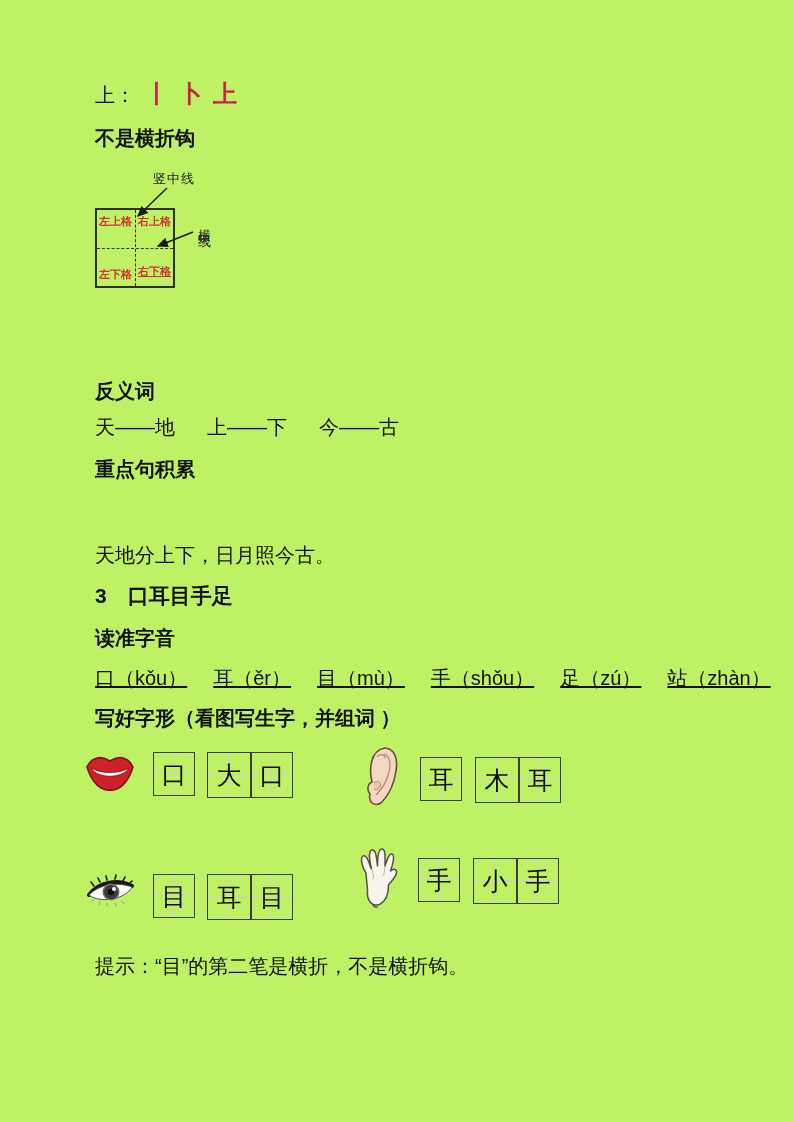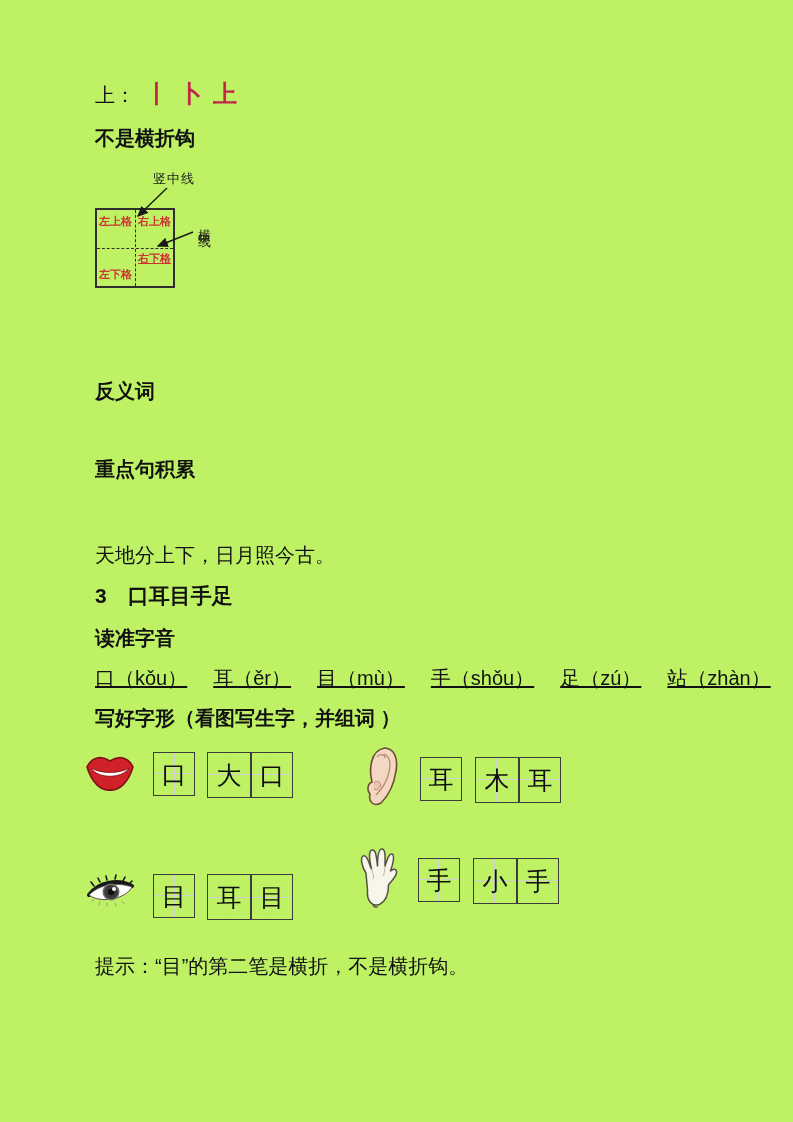--- a/index.html
+++ b/index.html
@@ -17,21 +17,21 @@
   .so-label { font-size:20px; color:#111; }
   .stroke { color:#c22649; font-weight:700; font-size:24px; margin-left:10px; font-family:"DejaVu Serif", serif; }
 
   
   .diagram { position:absolute; left:95px; top:168px; width:235px; height:128px; }
   .dg-square { position:absolute; left:0; top:40px; width:80px; height:80px; border:2px solid #2f2f2f; box-sizing:border-box; }
   .dg-vline { position:absolute; left:50%; top:0; bottom:0; width:0; border-left:1px dashed #2f2f2f; }
   .dg-hline { position:absolute; top:50%; left:0; right:0; height:0; border-top:1px dashed #2f2f2f; }
   .quad { position:absolute; font-size:11px; font-weight:700; color:#cc3333; white-space:nowrap; font-family:"DejaVu Serif", serif; }
   .q-tl { left:2px; top:4px; } .q-tr { left:41px; top:4px; }
-  .q-bl { left:2px; bottom:4px; } .q-br { left:41px; bottom:20px;text-decoration:underline; }
+  .q-bl { left:2px; bottom:4px; } .q-br { left:41px; bottom:7px;text-decoration:underline; }
   .dg-label { position:absolute; font-size:13px; color:#1d1d1d; font-family:"DejaVu Serif", serif;text-align:right; }
   .dg-label-v { left:58px; top:2px; letter-spacing:1px; }
   .dg-label-h { left:100px; top:50px; writing-mode:vertical-rl; text-orientation:upright; letter-spacing:3px; }
   .dg-arrows { position:absolute; left:0; top:0; }
 
   
   .ant-pair { margin-right:32px; }
   .py-item { margin-right:26px;text-decoration:underline; }
 
   .lesson-title { position:absolute; left:95px; top:582px; width:610px; text-align:left; font-weight:700; font-size:21px; }
@@ -78,20 +78,23 @@
         <marker id="arr" markerWidth="8" markerHeight="7" refX="7" refY="3.5" orient="auto">
           <path d="M0,0 L8,3.5 L0,7 Z" fill="#1a1a1a"></path>
         </marker>
       </defs>
       <line x1="72" y1="20" x2="43" y2="48" stroke="#1a1a1a" stroke-width="1.4" marker-end="url(#arr)"></line>
       <line x1="98" y1="64" x2="63" y2="78" stroke="#1a1a1a" stroke-width="1.4" marker-end="url(#arr)"></line>
     </svg>
   </div>
 
   <div class="hd" style="top:378px">反义词</div>
+  <div class="body-line" style="top:414px">
+    <span class="ant-pair">天——地</span><span class="ant-pair">上——下</span><span class="ant-pair">今——古</span>
+  </div>
 
   <div class="hd" style="top:456px">重点句积累</div>
   <div class="body-line" style="top:542px">天地分上下，日月照今古。</div>
 
   <div class="lesson-title">3　口耳目手足</div>
 
   <div class="hd" style="top:625px">读准字音</div>
   <div class="body-line" style="top:665px">
     <span class="py-item">口（kǒu）</span><span class="py-item">耳（ěr）</span><span class="py-item">目（mù）</span><span class="py-item">手（shǒu）</span><span class="py-item">足（zú）</span><span class="py-item">站（zhàn）</span>
   </div>

